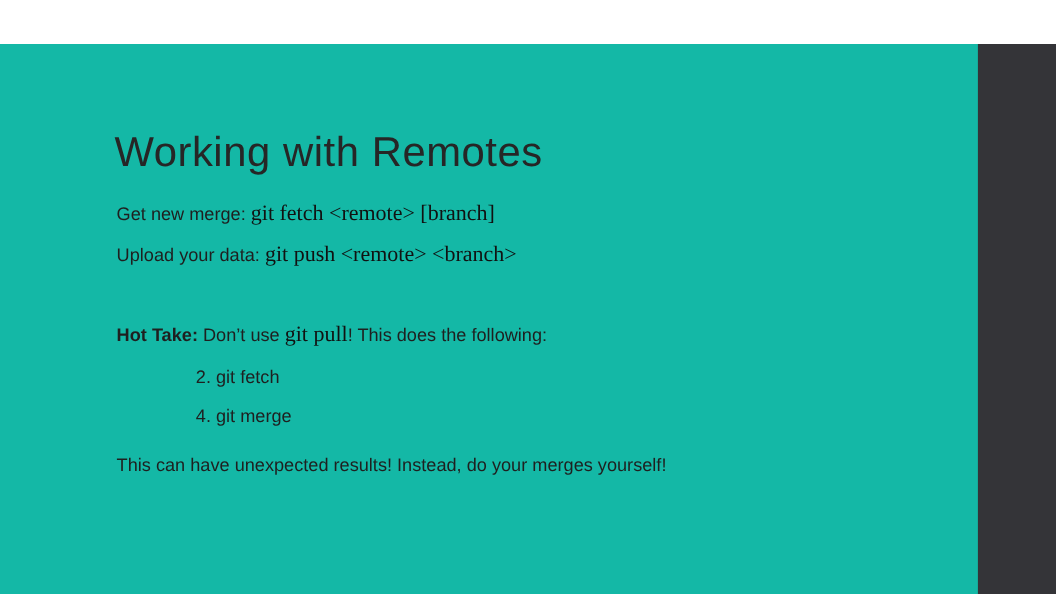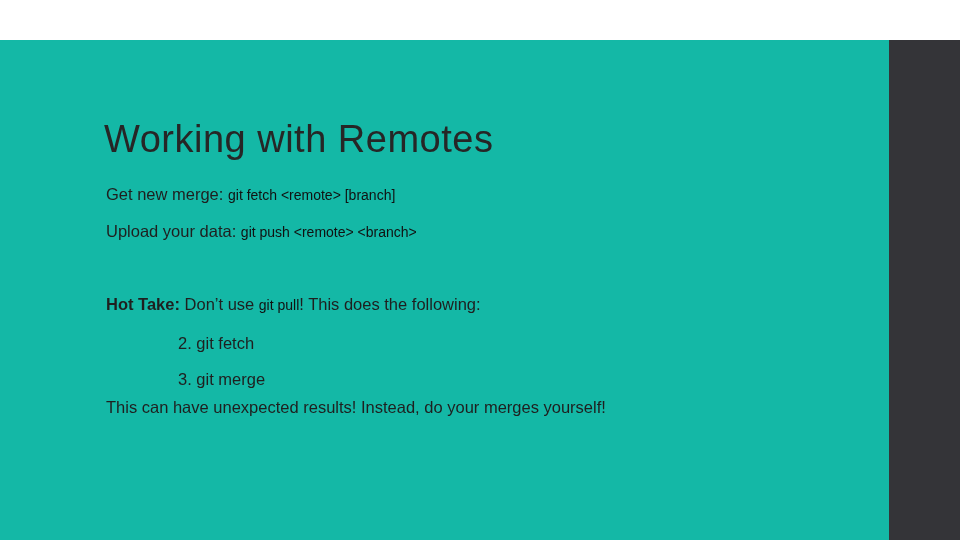--- a/index.html
+++ b/index.html
@@ -38,48 +38,48 @@
   }
   .line {
     position: absolute;
     margin: 0;
     font-size: 16.5px;
     line-height: 22px;
     white-space: nowrap;
     color: #1f1f1f;
   }
   .line code {
-    font-family: Liberation Sans, sans-serif;
-    font-size: 14px;
+    font-family: Liberation Serif, serif;
+    font-size: 20px;
     color: #111111;
   }
   .lead-bold {
     font-weight: 700;
   }
   .data-line-1 { left: 106px; top: 143px; }
   .data-line-2 { left: 106px; top: 180px; }
   .hot-take    { left: 106px; top: 253px; }
   .step-1      { left: 178px; top: 292px; }
   .step-2      { left: 178px; top: 328px; }
-  .conclusion  { left: 106px; top: 356px; }
+  .conclusion  { left: 106px; top: 372px; }
 </style>
 </head>
 <body>
 
 <div class="slide">
 
   <h1 class="title">Working with Remotes</h1>
 
   <p class="line data-line-1"><span>Get new merge: </span><code>git fetch &lt;remote&gt; [branch]</code></p>
 
   <p class="line hot-take"><span class="lead-bold">Hot Take:</span><span> Don’t use </span><code>git pull</code><span>! This does the following:</span></p>
 
   <p class="line data-line-2"><span>Upload your data: </span><code>git push &lt;remote&gt; &lt;branch&gt;</code></p>
 
   <p class="line step-1">2. git fetch</p>
 
-  <p class="line step-2">3. git merge</p>
+  <p class="line step-2">4. git merge</p>
 
   <p class="line conclusion">This can have unexpected results! Instead, do your merges yourself!</p>
 
   <div class="accent-bar"></div>
 
 </div>
 
 </body></html>

